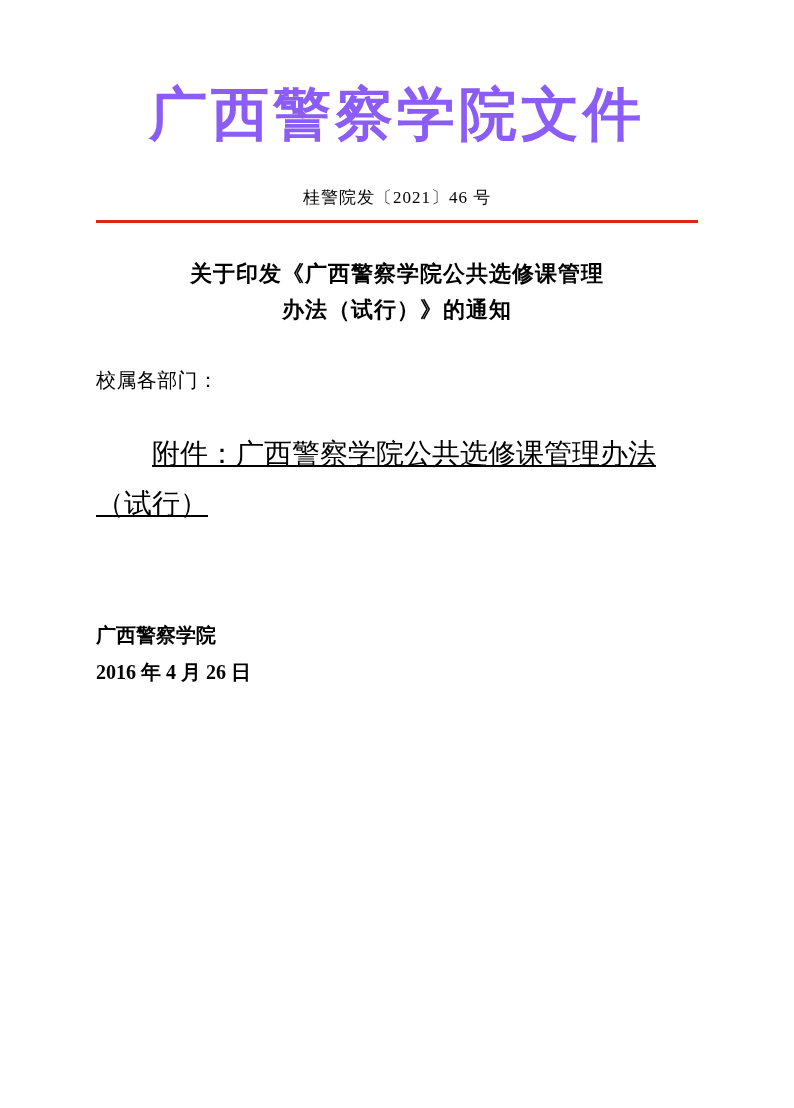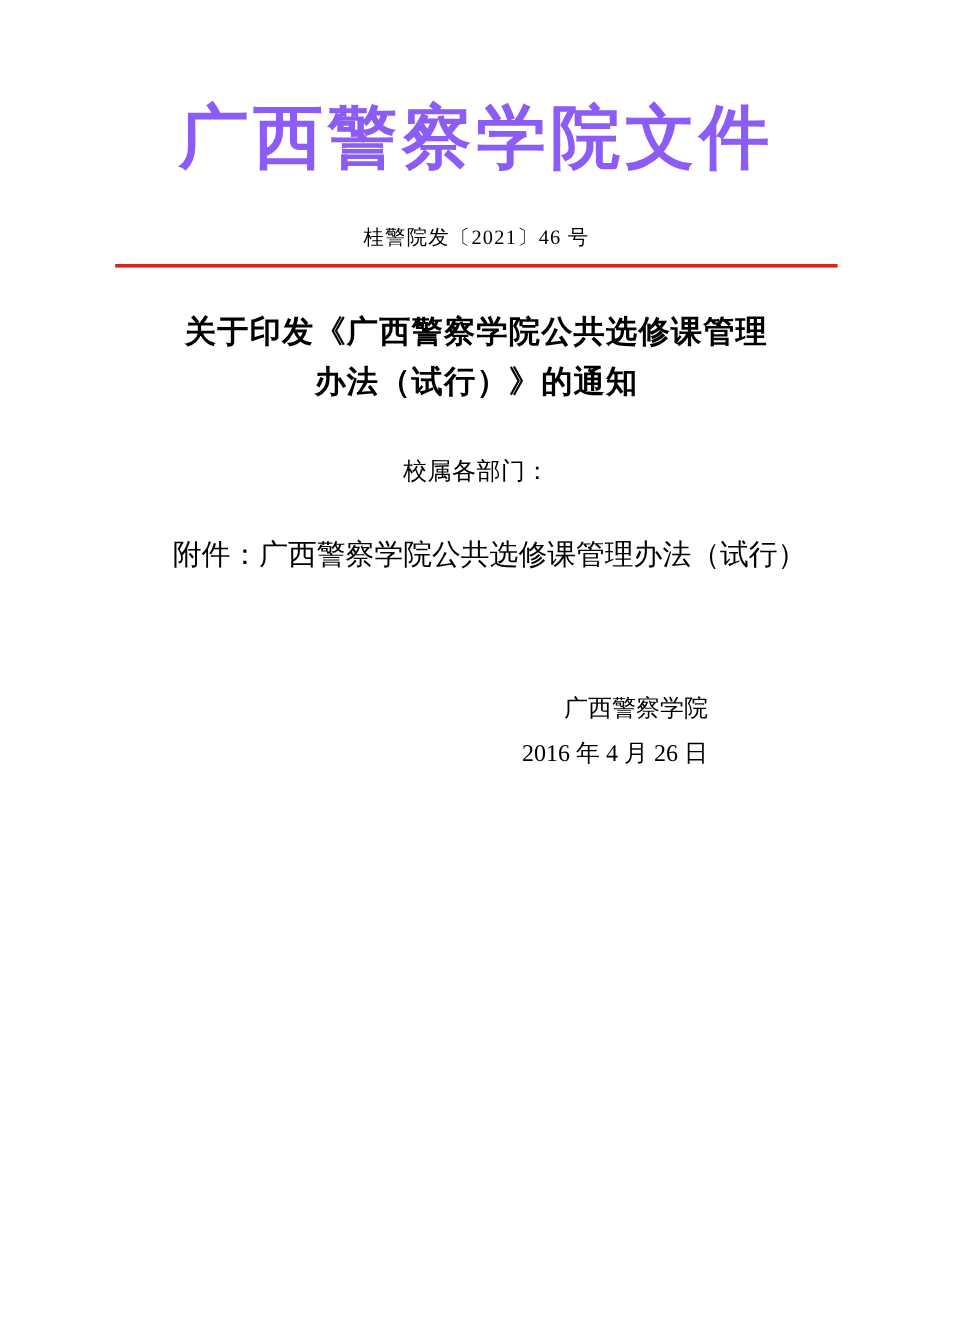--- a/index.html
+++ b/index.html
@@ -41,53 +41,53 @@
     font-family: "Liberation Serif", "DejaVu Serif", serif;
   }
   .red-rule {
     height: 3px;
     background: #d9261c;
     margin-top: 11px;
   }
   .subject {
     text-align: center;
     font-weight: bold;
-    font-size: 26px;
+    font-size: 22px;
     line-height: 1.62;
     letter-spacing: 1px;
     margin-top: 33px;
     padding: 0 10px;
   }
   .body-block {
     margin-top: 36px;
     font-size: 20px;
     line-height: 1.78;
     letter-spacing: 0.4px;
   }
   .salutation {
     margin: 0 0 2px 0;
-    text-align: center;
   }
   .para {
     margin: 0;
     text-indent: 2em;
     text-align: justify;
   }
   .attachment {
     margin-top: 30px;
     text-indent: 2em;
-    font-size: 24px;
+    font-size: 28px;
     line-height: 1.78;
+    text-decoration: underline;
   }
   .signature {
     margin-top: 88px;
     font-size: 20px;
     line-height: 1.85;
-    text-align: right;
     padding-right: 108px;
+    font-weight: bold;
   }
   .signature div {
     white-space: nowrap;
   }
 </style>
 </head>
 <body>
 
 <div class="page">
 

